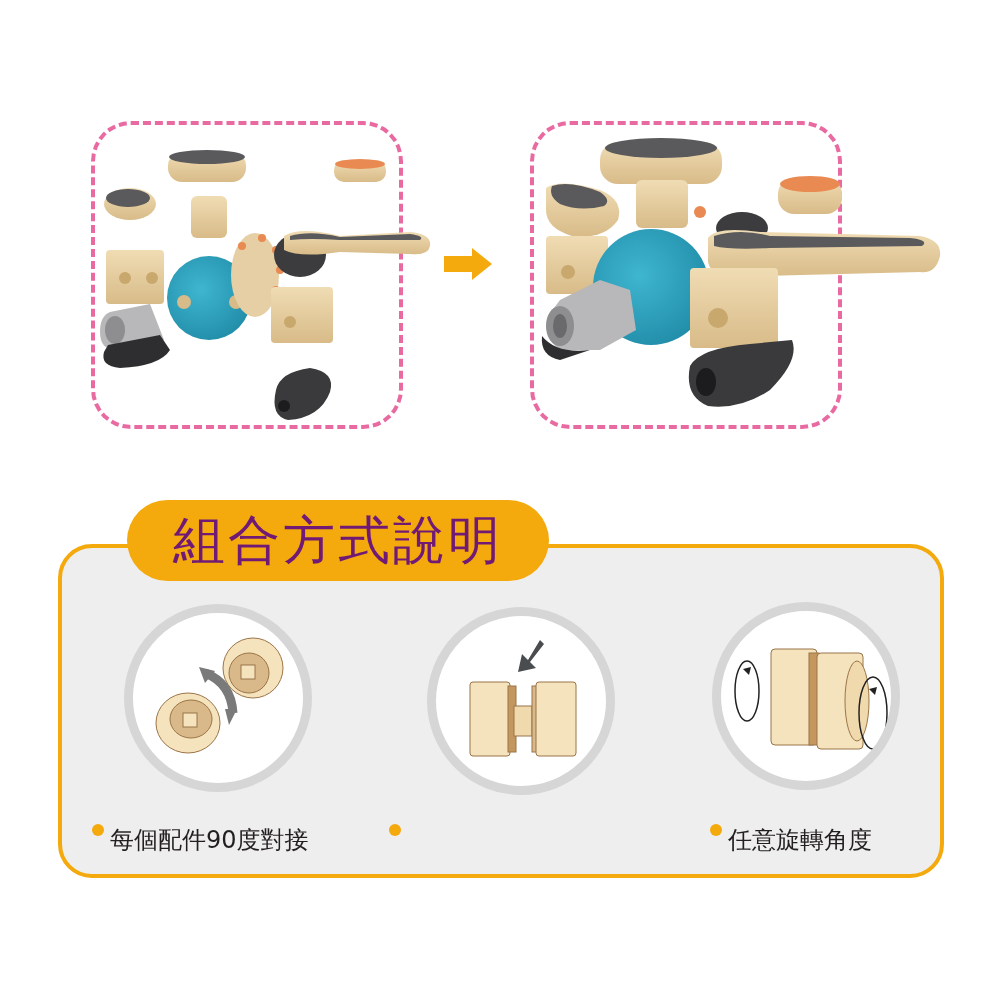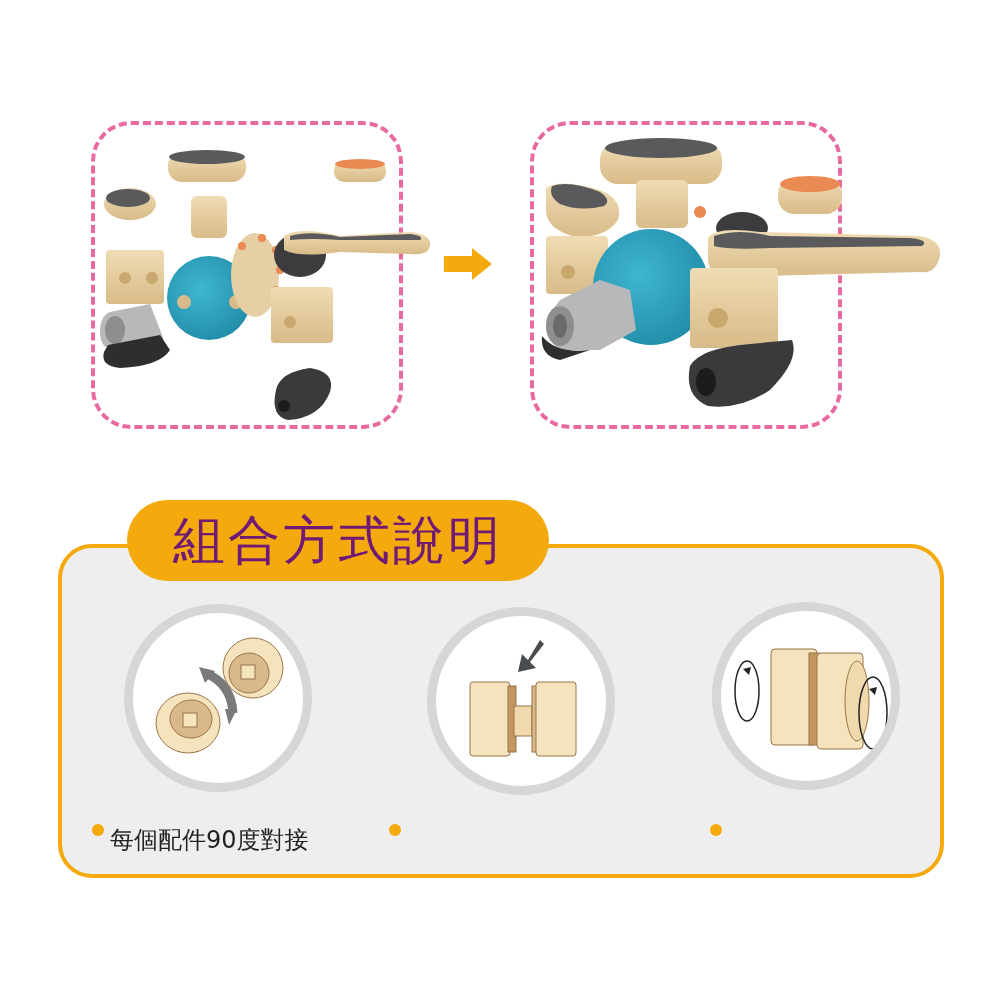--- a/index.html
+++ b/index.html
@@ -151,13 +151,14 @@
 
 <div class="caption" style="left:92px;">
   <span class="dot"></span>
   <span>每個配件90度對接</span>
 </div>
 <div class="caption" style="left:389px;">
   <span class="dot"></span>
 </div>
 <div class="caption" style="left:710px;">
   <span class="dot"></span>
+  <span>任意旋轉角度</span>
 </div>
 
 </body></html>

